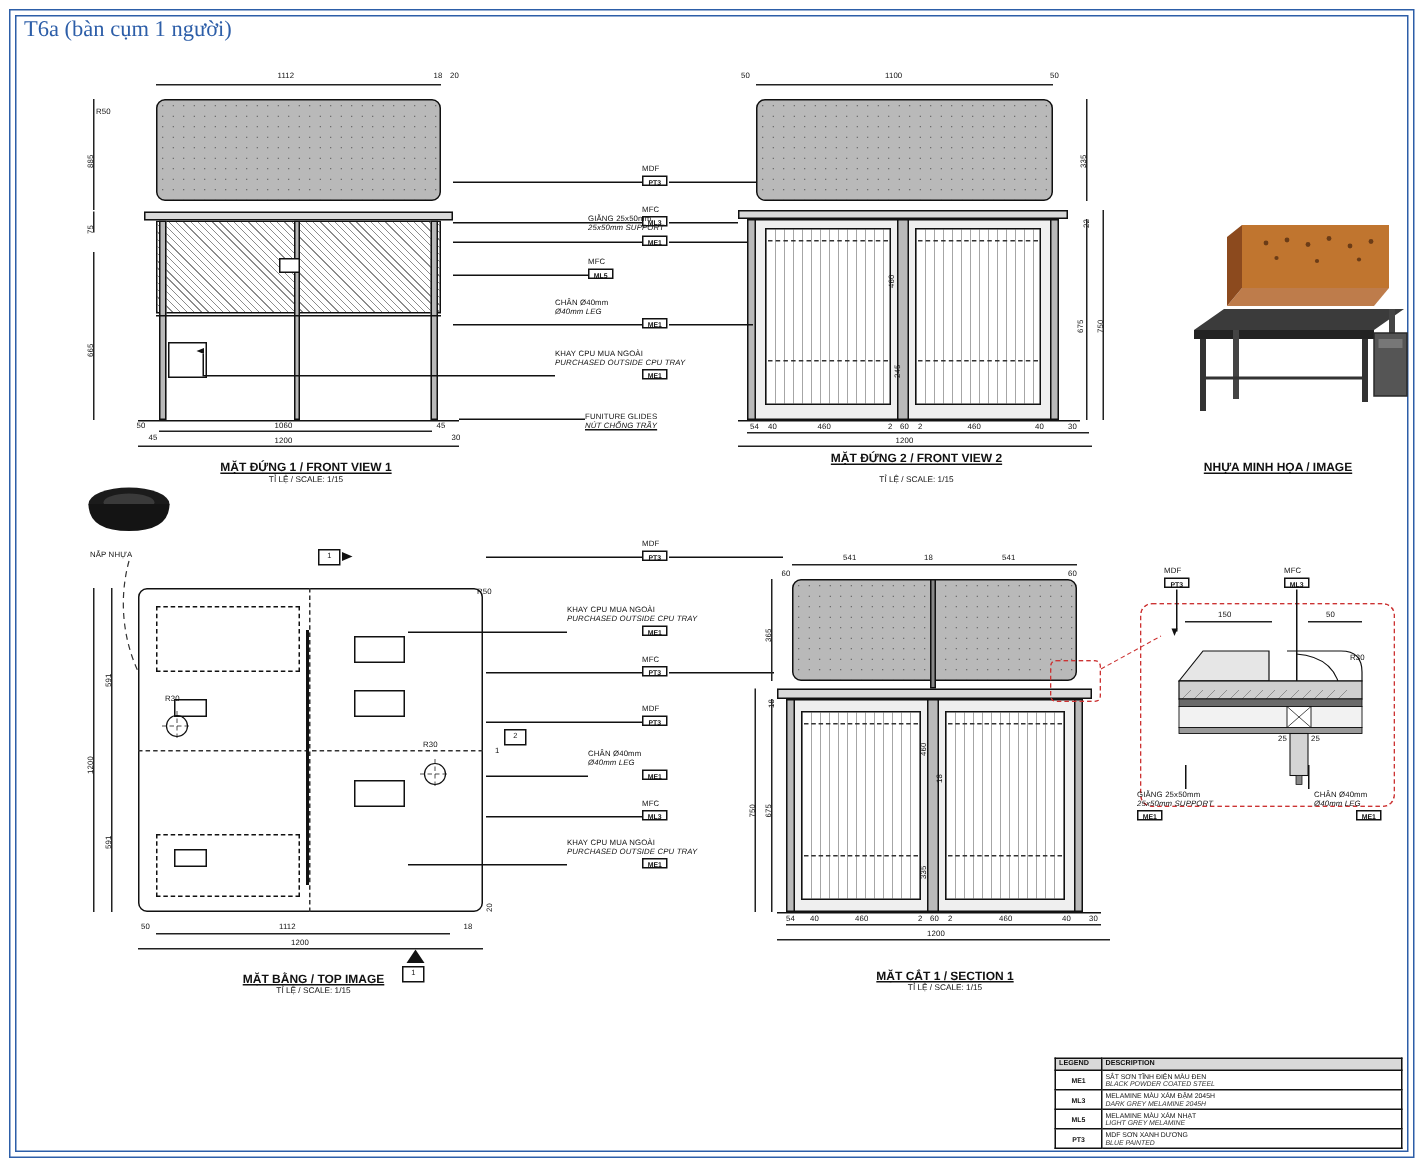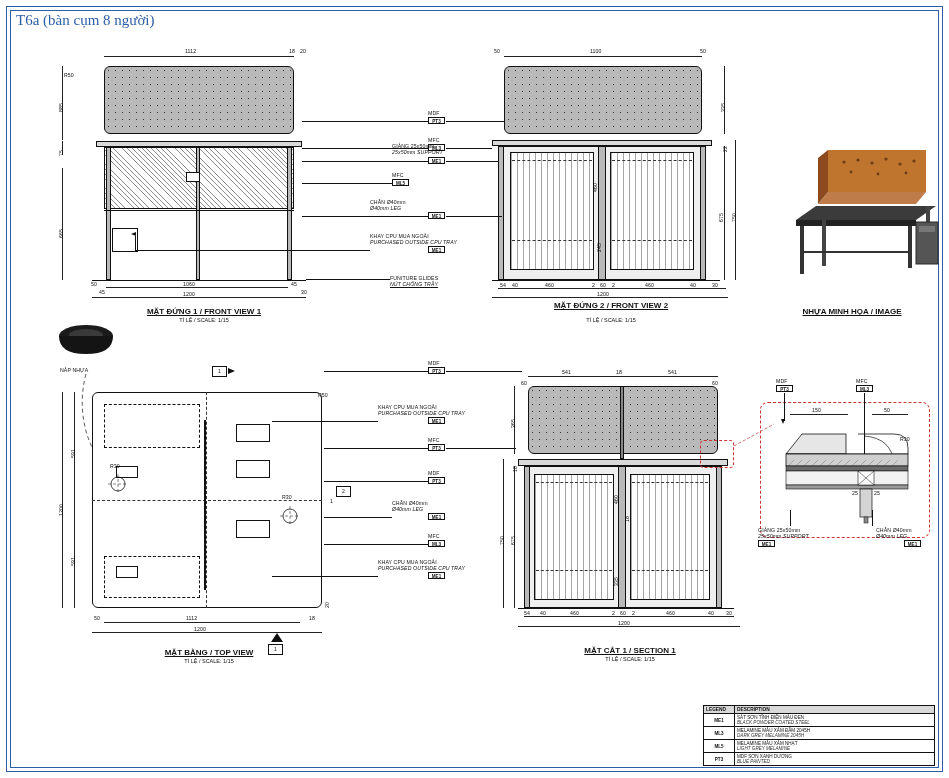--- a/index.html
+++ b/index.html
@@ -51,21 +51,21 @@
 
   .secmark{position:absolute;border:0.8px solid #111;background:#fff;width:13px;height:9px;font-size:5px;text-align:center;line-height:9px;}
   svg{position:absolute;overflow:visible;}
 </style>
 </head>
 <body>
 
 <div id="sheet">
   <div class="frame"></div>
   <div class="frame2"></div>
-  <div class="title">T6a (bàn cụm 8 người)</div>
+  <div class="title">T6a (bàn cụm 1 người)</div>
 
   <div>
 
     <div class="boxr fillgd dots" style="left:104px;top:66px;width:190px;height:68px;"></div>
 
     <div class="box fillg" style="left:96px;top:141px;width:206px;height:6px;"></div>
 
     <div class="box fillw hatch" style="left:104px;top:147px;width:190px;height:62px;"></div>
 
     <div class="box fillgd" style="left:106px;top:147px;width:5px;height:133px;"></div>
@@ -275,21 +275,21 @@
     <div class="dim" style="left:92px;top:632px;width:230px;"></div>
     <div class="lbl" style="left:194px;top:626px;">1200</div>
 
     <div class="secmark" style="left:212px;top:366px;">1</div>
     <div class="arrowR" style="left:228px;top:368px;border-left-width:7px;border-top-width:3.5px;border-bottom-width:3.5px;"></div>
     <div class="secmark" style="left:336px;top:486px;">2</div>
     <div class="lbl" style="left:330px;top:498px;">1</div>
     <div class="secmark" style="left:268px;top:644px;">1</div>
     <div class="arrowU" style="left:271px;top:633px;border-left-width:6px;border-right-width:6px;border-bottom-width:9px;"></div>
 
-    <div class="vtitle" style="left:136px;top:648px;width:146px;">MẶT BẰNG / TOP VIEW</div>
+    <div class="vtitle" style="left:136px;top:648px;width:146px;">MẶT BẰNG / TOP IMAGE</div>
     <div class="vsub" style="left:136px;top:658px;width:146px;">TỈ LỆ / SCALE: 1/15</div>
   </div>
 
   <div>
     <div class="lbl" style="left:428px;top:360px;">MDF</div>
     <div class="tag" style="left:428px;top:367px;width:17px;">PT3</div>
     <div class="ln lnh" style="left:324px;top:371px;width:104px;"></div>
     <div class="ln lnh" style="left:446px;top:371px;width:76px;"></div>
 
     <div class="lbl" style="left:378px;top:404px;">KHAY CPU MUA NGOÀI</div>

